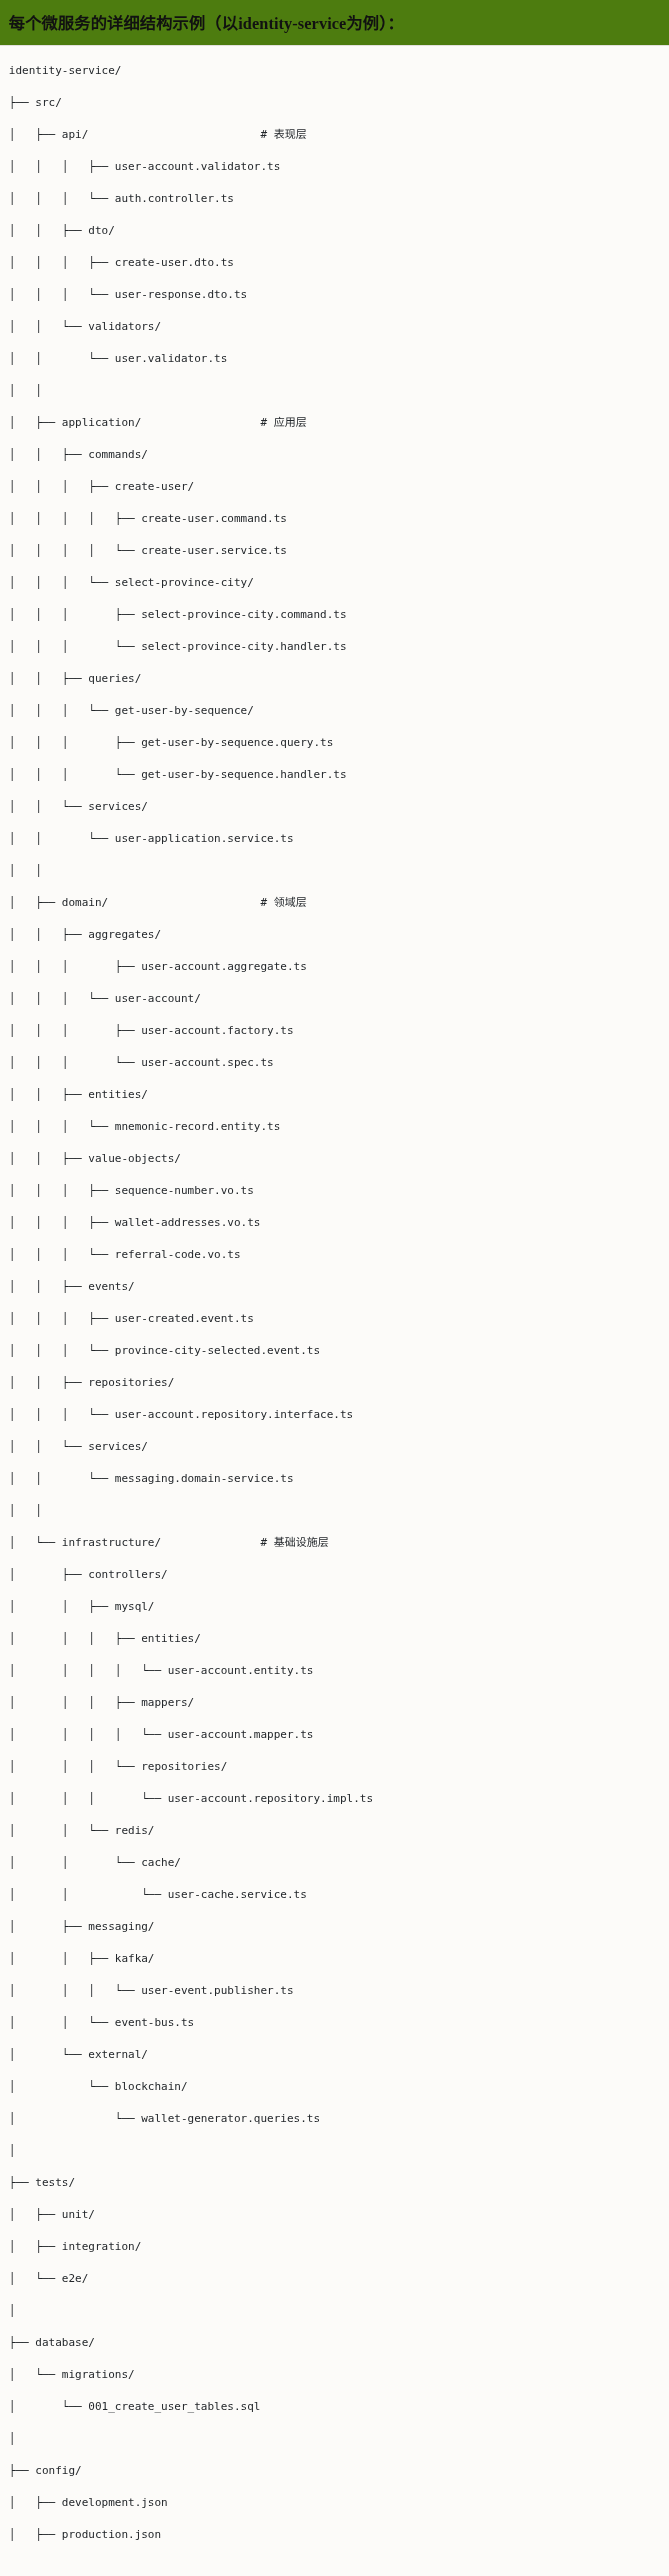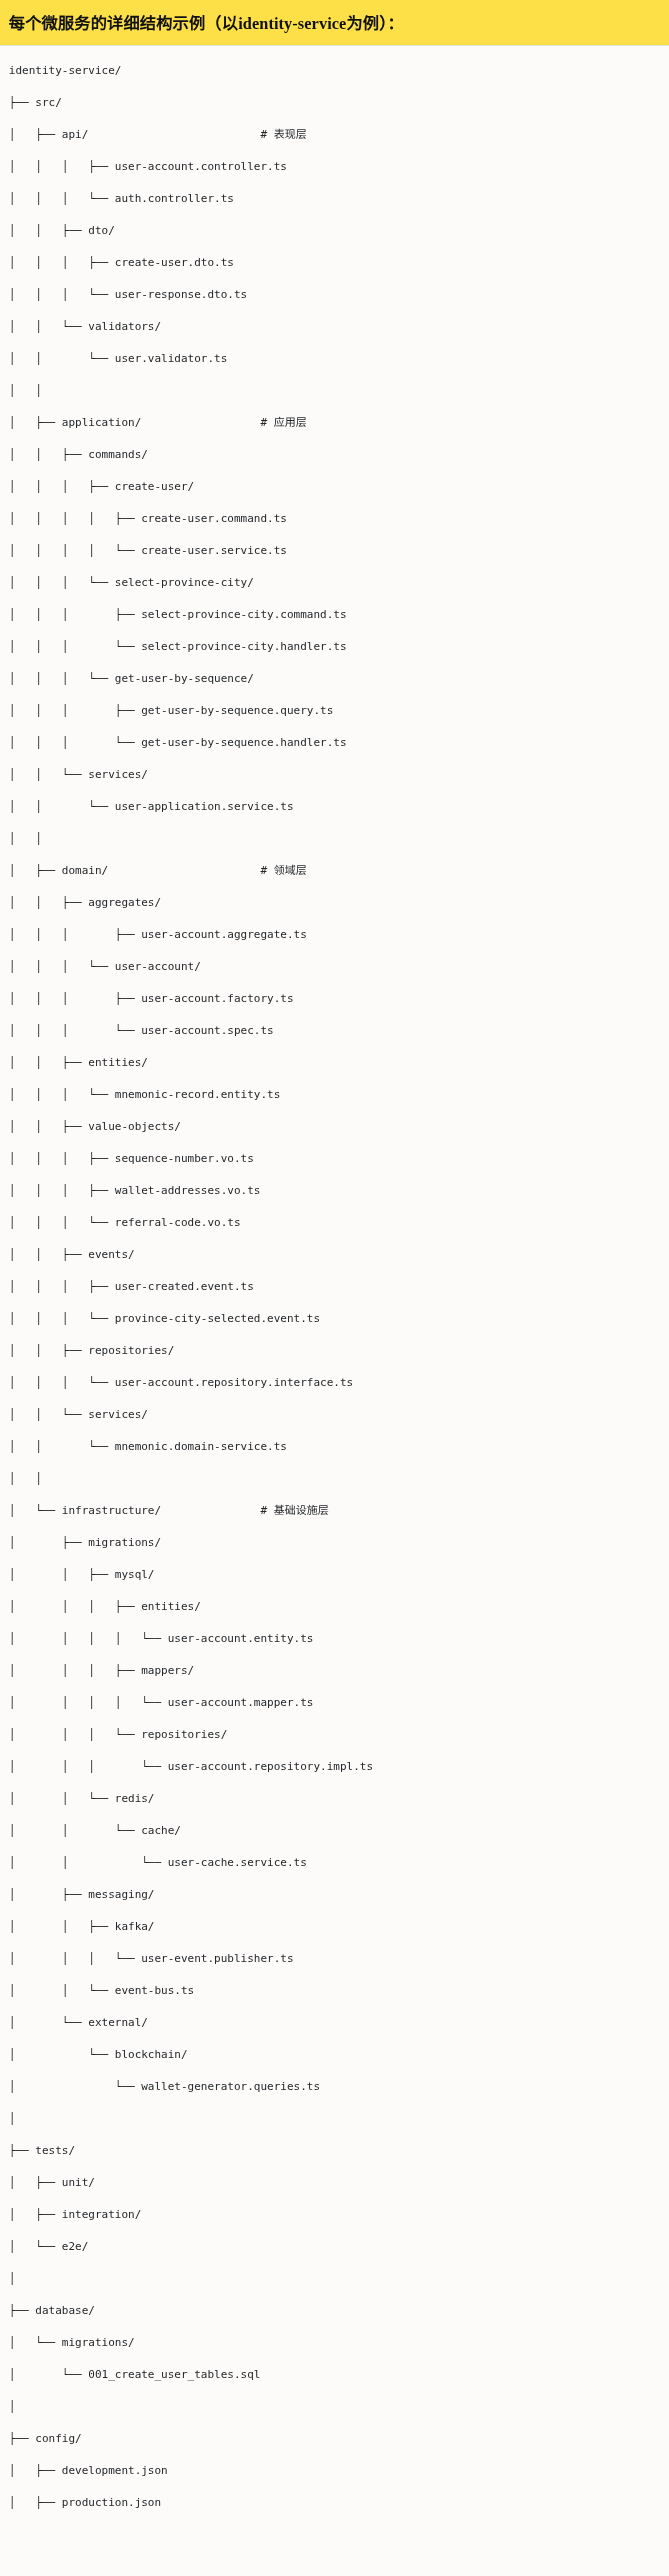--- a/index.html
+++ b/index.html
@@ -16,21 +16,21 @@
   }
   .page {
     width: 669px;
     box-sizing: border-box;
     background: #fbfaf8;
   }
 
   
   .doc-header {
     padding: 13.8px 8.8px 11.3px 8.8px;
-    background: #fde047;
+    background: #4d7c0f;
     border-bottom: 0.6px solid #e2e0dc;
   }
   .doc-title {
     font-family: "Liberation Serif", "DejaVu Serif", serif;
     font-weight: bold;
     font-size: 16.3px;
     line-height: 1.25;
     letter-spacing: 0.1px;
     color: #111111;
     margin: 0;
@@ -68,36 +68,37 @@
 <div class="page">
 
   <header class="doc-header">
     <h1 class="doc-title">每个微服务的详细结构示例（以identity-service为例）：</h1>
   </header>
 
   <section class="tree-block">
     <pre class="tree-pre" id="tree-pre"><span class="tree-line">identity-service/</span>
 <span class="tree-line">├── src/</span>
 <span class="tree-line">│   ├── api/                          <span class="cmt"># 表现层</span></span>
-<span class="tree-line">│   │   │   ├── user-account.controller.ts</span>
+<span class="tree-line">│   │   │   ├── user-account.validator.ts</span>
 <span class="tree-line">│   │   │   └── auth.controller.ts</span>
 <span class="tree-line">│   │   ├── dto/</span>
 <span class="tree-line">│   │   │   ├── create-user.dto.ts</span>
 <span class="tree-line">│   │   │   └── user-response.dto.ts</span>
 <span class="tree-line">│   │   └── validators/</span>
 <span class="tree-line">│   │       └── user.validator.ts</span>
 <span class="tree-line">│   │</span>
 <span class="tree-line">│   ├── application/                  <span class="cmt"># 应用层</span></span>
 <span class="tree-line">│   │   ├── commands/</span>
 <span class="tree-line">│   │   │   ├── create-user/</span>
 <span class="tree-line">│   │   │   │   ├── create-user.command.ts</span>
 <span class="tree-line">│   │   │   │   └── create-user.service.ts</span>
 <span class="tree-line">│   │   │   └── select-province-city/</span>
 <span class="tree-line">│   │   │       ├── select-province-city.command.ts</span>
 <span class="tree-line">│   │   │       └── select-province-city.handler.ts</span>
+<span class="tree-line">│   │   ├── queries/</span>
 <span class="tree-line">│   │   │   └── get-user-by-sequence/</span>
 <span class="tree-line">│   │   │       ├── get-user-by-sequence.query.ts</span>
 <span class="tree-line">│   │   │       └── get-user-by-sequence.handler.ts</span>
 <span class="tree-line">│   │   └── services/</span>
 <span class="tree-line">│   │       └── user-application.service.ts</span>
 <span class="tree-line">│   │</span>
 <span class="tree-line">│   ├── domain/                       <span class="cmt"># 领域层</span></span>
 <span class="tree-line">│   │   ├── aggregates/</span>
 <span class="tree-line">│   │   │       ├── user-account.aggregate.ts</span>
 <span class="tree-line">│   │   │   └── user-account/</span>
@@ -108,24 +109,24 @@
 <span class="tree-line">│   │   ├── value-objects/</span>
 <span class="tree-line">│   │   │   ├── sequence-number.vo.ts</span>
 <span class="tree-line">│   │   │   ├── wallet-addresses.vo.ts</span>
 <span class="tree-line">│   │   │   └── referral-code.vo.ts</span>
 <span class="tree-line">│   │   ├── events/</span>
 <span class="tree-line">│   │   │   ├── user-created.event.ts</span>
 <span class="tree-line">│   │   │   └── province-city-selected.event.ts</span>
 <span class="tree-line">│   │   ├── repositories/</span>
 <span class="tree-line">│   │   │   └── user-account.repository.interface.ts</span>
 <span class="tree-line">│   │   └── services/</span>
-<span class="tree-line">│   │       └── mnemonic.domain-service.ts</span>
+<span class="tree-line">│   │       └── messaging.domain-service.ts</span>
 <span class="tree-line">│   │</span>
 <span class="tree-line">│   └── infrastructure/               <span class="cmt"># 基础设施层</span></span>
-<span class="tree-line">│       ├── migrations/</span>
+<span class="tree-line">│       ├── controllers/</span>
 <span class="tree-line">│       │   ├── mysql/</span>
 <span class="tree-line">│       │   │   ├── entities/</span>
 <span class="tree-line">│       │   │   │   └── user-account.entity.ts</span>
 <span class="tree-line">│       │   │   ├── mappers/</span>
 <span class="tree-line">│       │   │   │   └── user-account.mapper.ts</span>
 <span class="tree-line">│       │   │   └── repositories/</span>
 <span class="tree-line">│       │   │       └── user-account.repository.impl.ts</span>
 <span class="tree-line">│       │   └── redis/</span>
 <span class="tree-line">│       │       └── cache/</span>
 <span class="tree-line">│       │           └── user-cache.service.ts</span>

